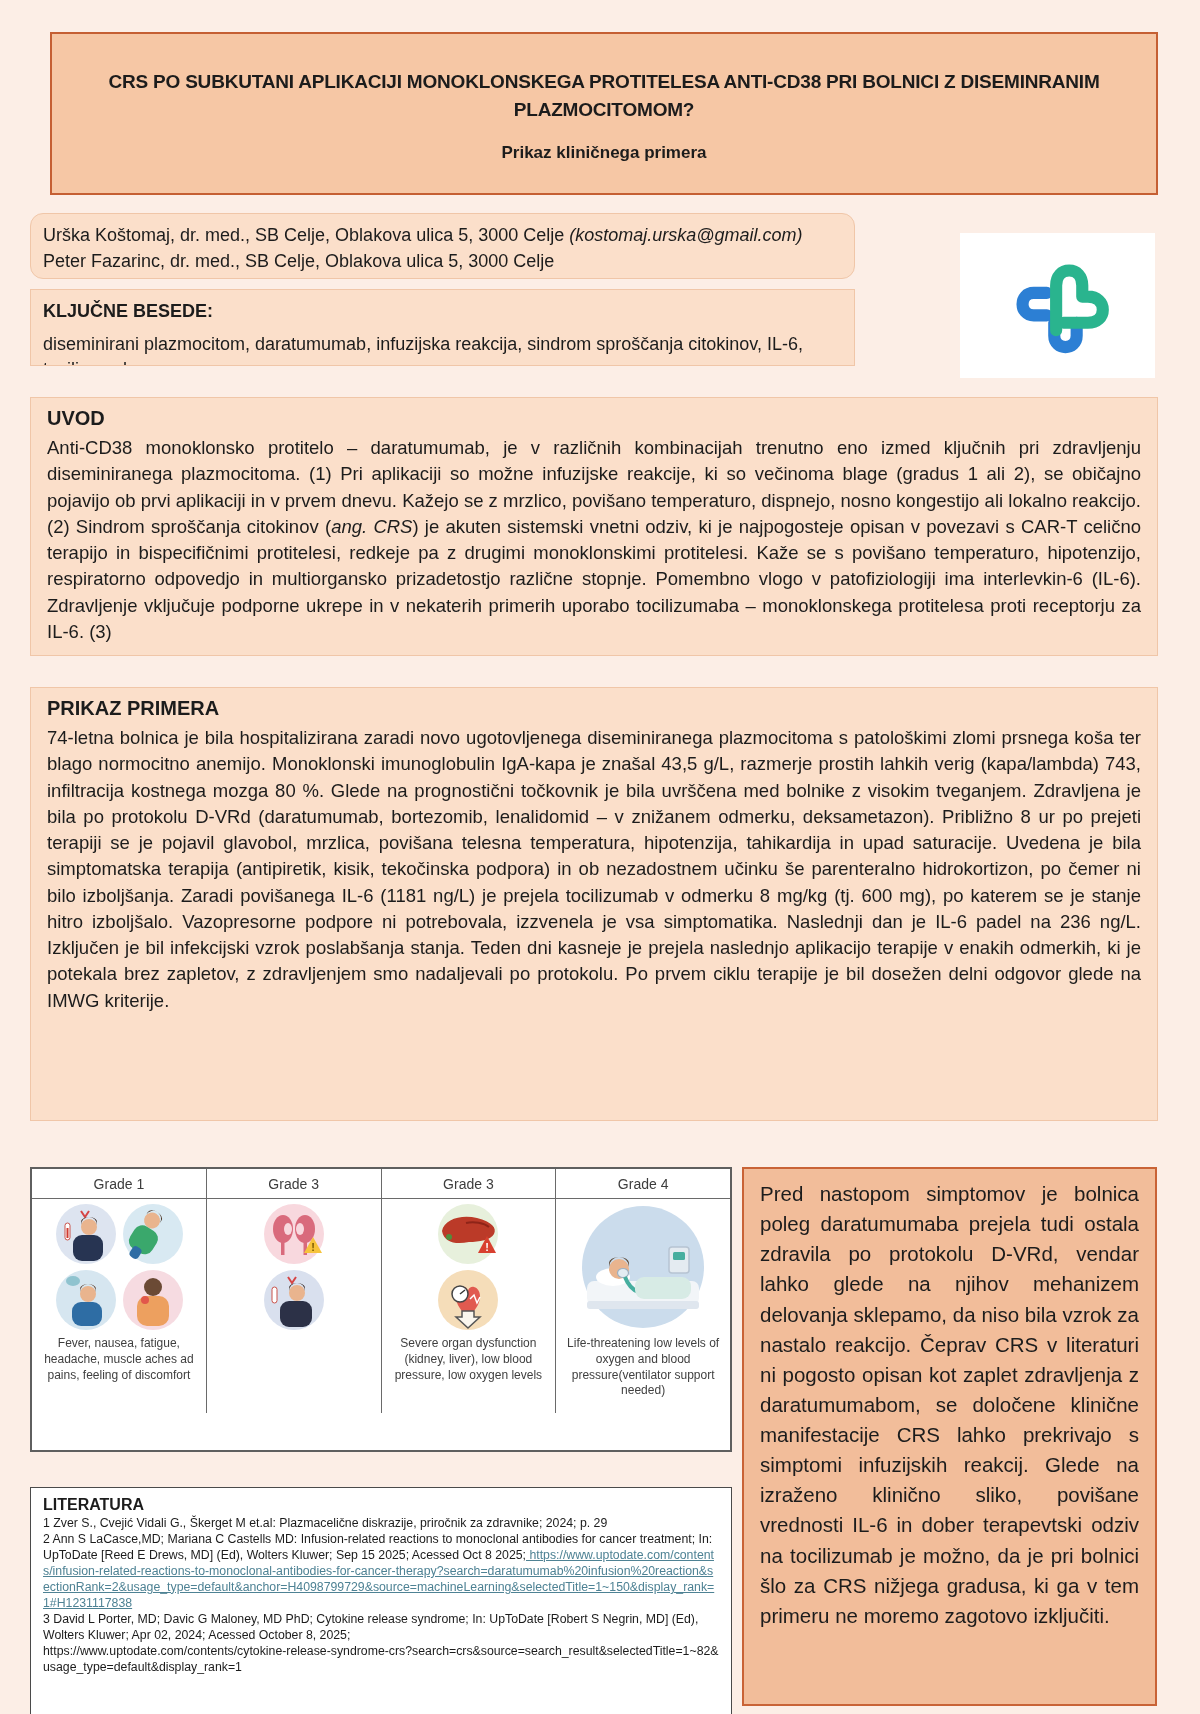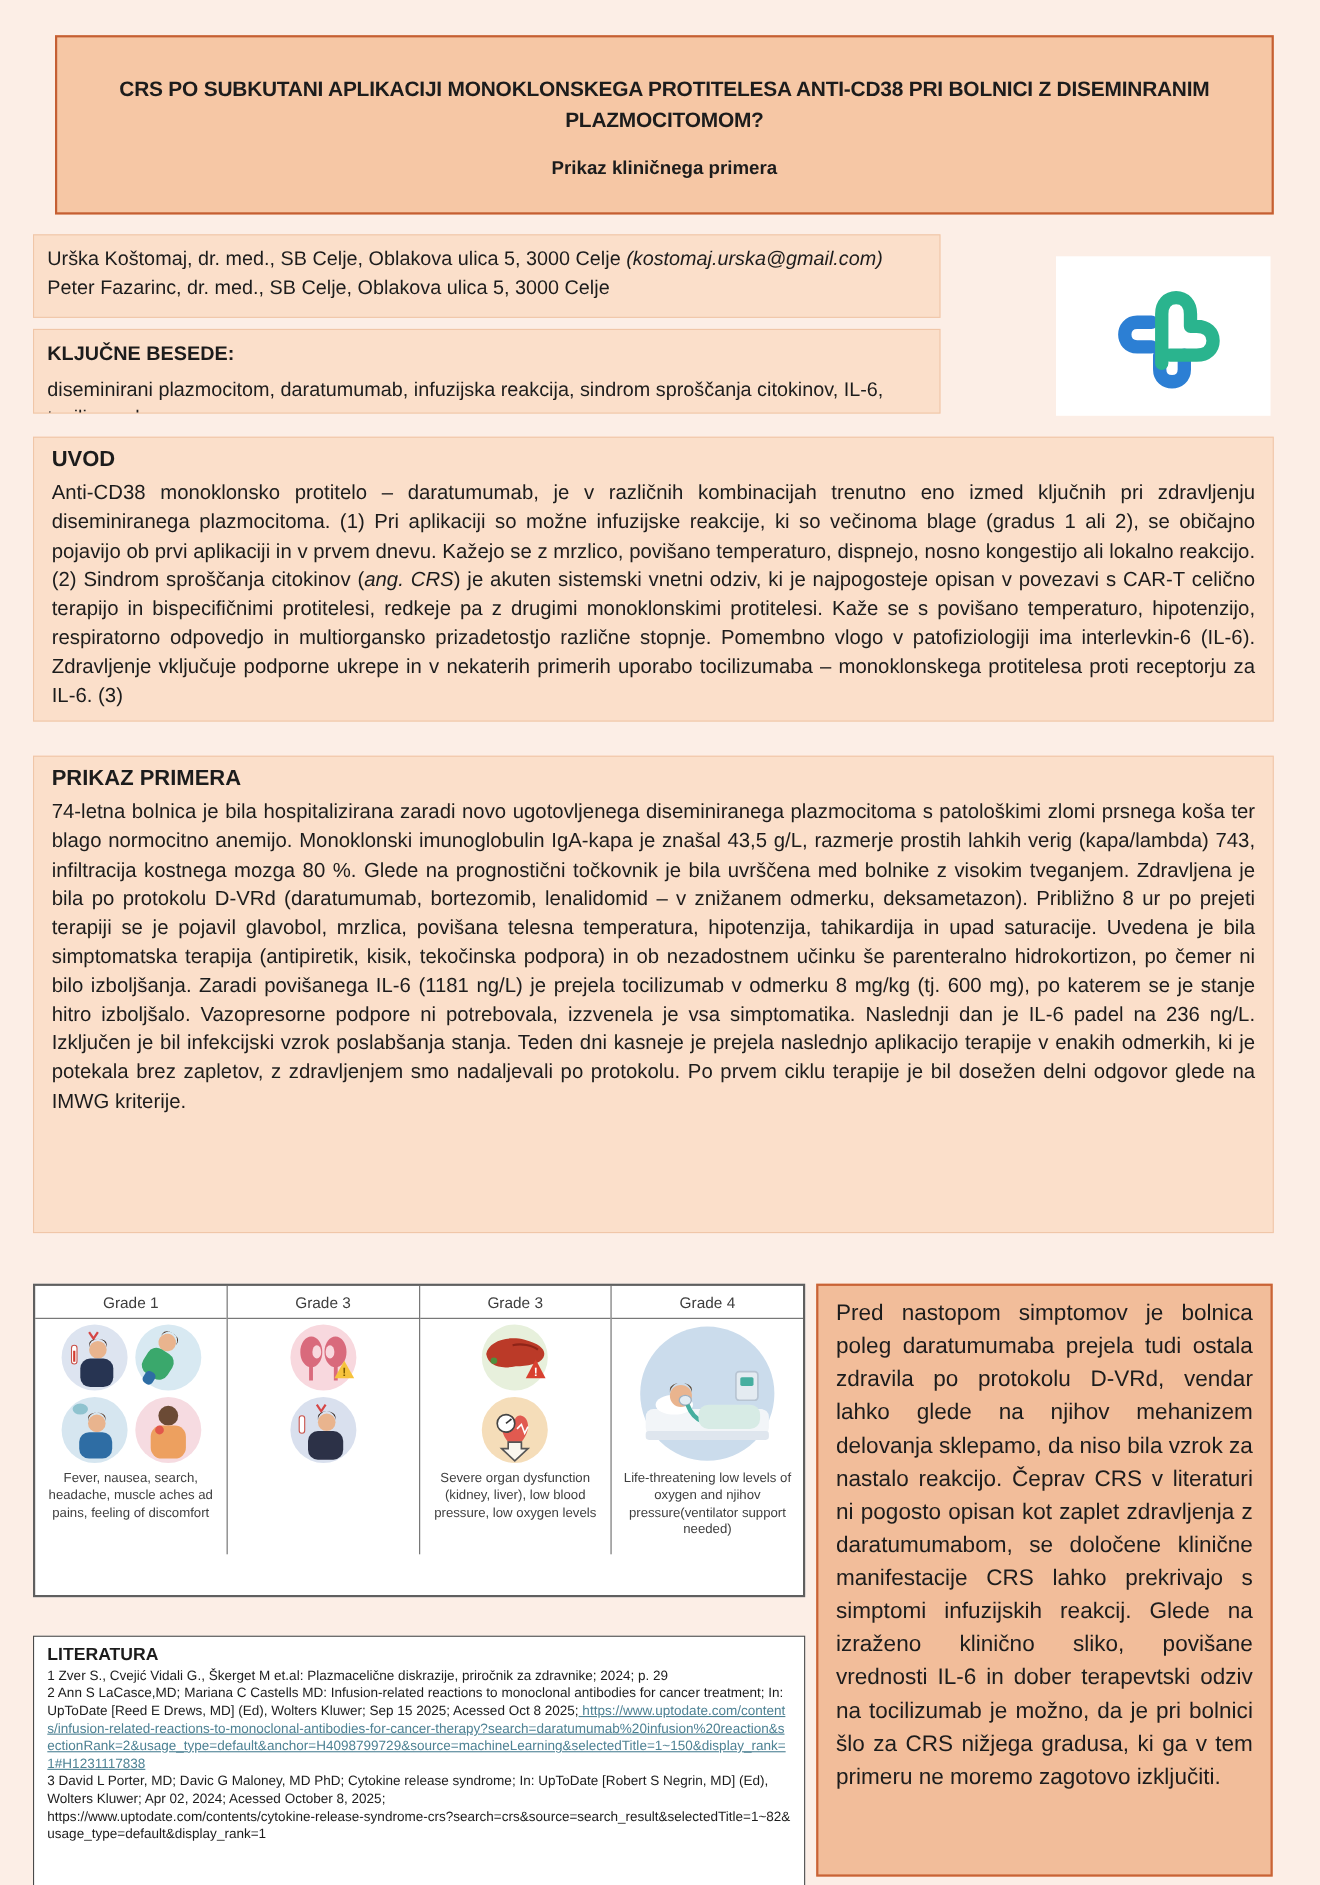--- a/index.html
+++ b/index.html
@@ -20,21 +20,21 @@
     background:#f6c7a5; border:2px solid #c55f33;
     text-align:center; padding:34px 40px 0;margin-left:20px;
   }
   .title { font-size:19px; font-weight:bold; line-height:1.45; letter-spacing:-0.2px; }
   .subtitle { font-size:17px; font-weight:bold; margin-top:20px; }
 
   
   .authors-row { display:flex; margin-top:18px; height:173px; }
   .authors-col { width:825px; }
   .peach-box { background:#fbdfca; border:1px solid #f0c6a8; }
-  .authors-box { padding:8px 12px; font-size:18px; line-height:1.45; height:76px; overflow:hidden; }
+  .authors-box { padding:8px 12px; font-size:18px; line-height:1.45; height:66px; overflow:hidden;border-radius:13px; }
   .email { font-style:italic; }
   .keywords-box { margin-top:10px; height:77px; padding:9px 12px; font-size:18px; line-height:1.4; overflow:hidden; }
   .keywords-heading { font-weight:bold; margin-bottom:8px; font-size:18px; }
   .logo-box {
     width:195px; height:145px; margin-left:105px; margin-top:20px;
     background:#ffffff; display:flex; align-items:center; justify-content:center;
   }
 
   
   .section-box { padding:9px 16px 8px; overflow:hidden; }
@@ -145,21 +145,21 @@
                 <circle cx="55" cy="93" r="8" fill="#e9b48e"></circle>
                 <path d="M47 91 a8 8 0 0 1 16 0 v-3 a8 5 0 0 0 -16 0 z" fill="#5a3a28"></path>
                 <rect x="39" y="101" width="30" height="24" rx="9" fill="#2e6da4"></rect>
 
                 <circle cx="120" cy="99" r="30" fill="#f6dbe1"></circle>
                 <circle cx="120" cy="86" r="9" fill="#6b4a35"></circle>
                 <rect x="104" y="95" width="32" height="30" rx="10" fill="#eda05f"></rect>
                 <circle cx="112" cy="99" r="4" fill="#e2574b"></circle>
               </svg>
             </div>
-            <div class="grade-caption">Fever, nausea, search, headache, muscle aches ad pains, feeling of discomfort</div>
+            <div class="grade-caption">Fever, nausea, fatigue, headache, muscle aches ad pains, feeling of discomfort</div>
           </div>
 
           <div class="grade-col">
             <div class="grade-label">Grade 3</div>
             <div class="grade-art">
               <svg width="172" height="132" viewBox="0 0 172 132">
 
                 <circle cx="86" cy="33" r="30" fill="#f8d8de"></circle>
                 <ellipse cx="75" cy="28" rx="10" ry="14" fill="#d96a7c"></ellipse>
                 <ellipse cx="80" cy="28" rx="4" ry="6" fill="#f8d8de"></ellipse>
@@ -213,21 +213,21 @@
                 <ellipse cx="56" cy="76" rx="17" ry="9" fill="#ffffff"></ellipse>
                 <circle cx="62" cy="68" r="10" fill="#e9b48e"></circle>
                 <path d="M52 66 a10 10 0 0 1 20 0 v-4 a10 6 0 0 0 -20 0 z" fill="#5a4632"></path>
                 <ellipse cx="66" cy="72" rx="5.5" ry="4.5" fill="#e3ecf2" stroke="#9fb0c0" stroke-width="1.2"></ellipse>
                 <path d="M68 76 C74 92 88 96 100 90" fill="none" stroke="#46ae9f" stroke-width="4"></path>
                 <rect x="78" y="76" width="56" height="22" rx="9" fill="#d7ebe5"></rect>
                 <rect x="112" y="46" width="20" height="26" rx="3" fill="#e4ebf1" stroke="#b7c4d2" stroke-width="1.5"></rect>
                 <rect x="116" y="51" width="12" height="8" rx="1.5" fill="#46ae9f"></rect>
               </svg>
             </div>
-            <div class="grade-caption">Life-threatening low levels of oxygen and njihov pressure(ventilator support needed)</div>
+            <div class="grade-caption">Life-threatening low levels of oxygen and blood pressure(ventilator support needed)</div>
           </div>
 
         </div>
       </div>
 
       <div class="lit-box">
         <div class="lit-heading">LITERATURA</div>
         <div class="lit-text">
           <span>1 Zver S., Cvejić Vidali G., Škerget M et.al: Plazmacelične diskrazije, priročnik za zdravnike; 2024; p. 29</span><br>
           <span>2 Ann S LaCasce,MD; Mariana C Castells MD: Infusion-related reactions to monoclonal antibodies for cancer treatment; In: UpToDate [Reed E Drews, MD] (Ed), Wolters Kluwer; Sep 15 2025; Acessed Oct 8 2025;</span><a class="lit-link"> https://www.uptodate.com/contents/infusion-related-reactions-to-monoclonal-antibodies-for-cancer-therapy?search=daratumumab%20infusion%20reaction&amp;sectionRank=2&amp;usage_type=default&amp;anchor=H4098799729&amp;source=machineLearning&amp;selectedTitle=1~150&amp;display_rank=1#H1231117838</a><br>

